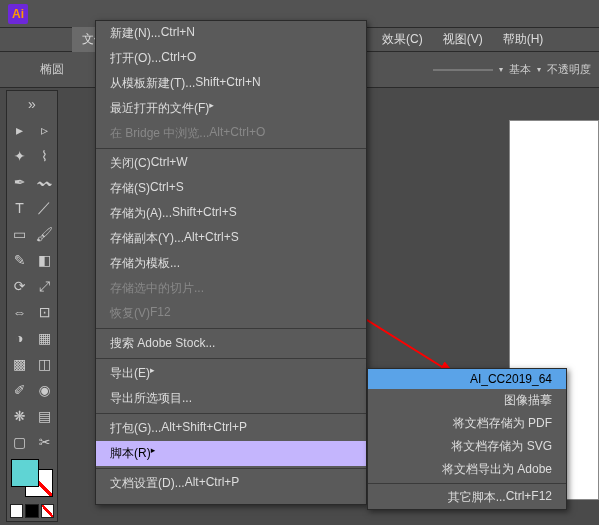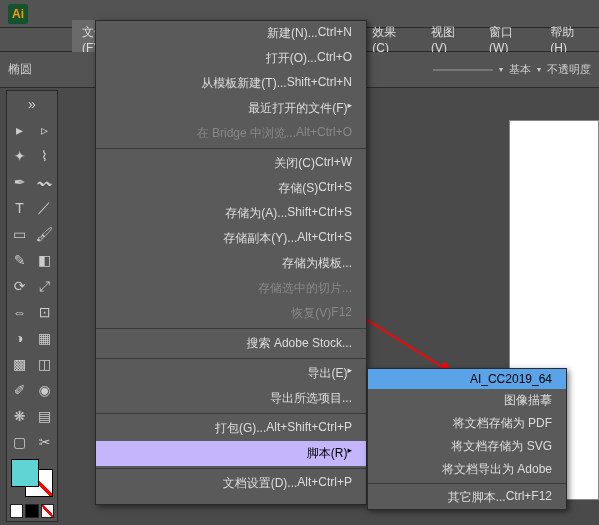--- a/index.html
+++ b/index.html
@@ -1,26 +1,26 @@
 <!DOCTYPE html>
 <html><head>
 <meta charset="utf-8">
 <style>
 * { margin: 0; padding: 0; box-sizing: border-box; font-family: "Microsoft YaHei", Arial, sans-serif; }
 body { width: 599px; height: 525px; background: #4a4a4a; overflow: hidden; position: relative; }
 
 .titlebar { height: 28px; background: #535353; display: flex; align-items: center; padding: 0 8px; border-bottom: 1px solid #2a2a2a; }
-.ai-logo { width: 20px; height: 20px; background: #14532d; display: flex; align-items: center; justify-content: center; color: #ff9a00; font-weight: bold; font-size: 12px; border-radius: 2px; }
+.ai-logo { width: 20px; height: 20px; background: #6d28d9; display: flex; align-items: center; justify-content: center; color: #ff9a00; font-weight: bold; font-size: 12px; border-radius: 2px; }
 
 .menubar { height: 24px; background: #535353; display: flex; align-items: center; padding-left: 72px; color: #ddd; font-size: 12px; border-bottom: 1px solid #2a2a2a; }
 .menubar .menu { padding: 4px 10px; cursor: default; }
 .menubar .menu.active { background: #6a6a6a; }
 
 .toolbar-top { height: 36px; background: #535353; display: flex; align-items: center; padding: 0 8px; border-bottom: 1px solid #2a2a2a; color: #ccc; font-size: 12px; position: relative; }
-.toolbar-top .doc-label { margin-left: 0; }
+.toolbar-top .doc-label { margin-left: 32px; }
 .stroke-opts { position: absolute; right: 8px; display: flex; align-items: center; gap: 6px; }
 .stroke-line { width: 60px; height: 2px; background: #000; border: 1px solid #777; background: #fff; }
 .stroke-label { font-size: 11px; color: #ccc; }
 .dropdown-arrow { font-size: 8px; }
 
 .toolbox { position: absolute; left: 6px; top: 90px; width: 52px; background: #535353; border: 1px solid #2a2a2a; }
 .tool-row { display: flex; }
 .tool { width: 26px; height: 26px; display: flex; align-items: center; justify-content: center; color: #ccc; font-size: 14px; border: none; }
 .tool.wide { width: 52px; }
 .color-swatches { padding: 4px; }
@@ -28,21 +28,21 @@
 .swatch-bg { width: 28px; height: 28px; background: #fff; border: 1px solid #000; position: relative; margin-top: -18px; margin-left: 14px; }
 .swatch-bg::after { content: ""; position: absolute; left: 0; top: 0; right: 0; bottom: 0; background: linear-gradient(to top right, transparent 45%, red 45%, red 55%, transparent 55%); }
 .mini-swatches { display: flex; gap: 2px; padding: 3px; }
 .mini-sw { width: 14px; height: 14px; border: 1px solid #222; }
 .mini-sw.white { background: #fff; }
 .mini-sw.black { background: #000; }
 .mini-sw.none { background: #fff; position: relative; }
 .mini-sw.none::after { content: ""; position: absolute; inset: 0; background: linear-gradient(to top right, transparent 42%, red 42%, red 58%, transparent 58%); }
 
 .dropdown-menu { position: absolute; left: 95px; top: 20px; width: 272px; background: #5a5a5a; border: 1px solid #2a2a2a; box-shadow: 2px 2px 6px rgba(0,0,0,0.5); color: #ddd; font-size: 12px; z-index: 10; }
-.dropdown-menu .item { display: flex; justify-content: flex-end; padding: 4px 14px; cursor: default; }
+.dropdown-menu .item { display: flex; justify-content: flex-start; padding: 4px 14px; cursor: default; }
 .dropdown-menu .item.disabled { color: #888; }
 .dropdown-menu .item.highlight { background: #c4b5fd; color: #000; }
 .dropdown-menu .sep { height: 1px; background: #3a3a3a; margin: 2px 0; }
 .dropdown-menu .arrow { font-size: 9px; }
 
 .submenu { position: absolute; left: 367px; top: 368px; width: 200px; background: #5a5a5a; border: 1px solid #2a2a2a; box-shadow: 2px 2px 6px rgba(0,0,0,0.5); color: #ddd; font-size: 12px; z-index: 11; }
 .submenu .item { display: flex; justify-content: flex-end; padding: 3px 14px; cursor: default; }
 .submenu .item.highlight { background: #5aa3e8; color: #000; }
 .submenu .sep { height: 1px; background: #3a3a3a; margin: 2px 0; }
 
@@ -62,21 +62,20 @@
 </div>
 
 <div class="menubar">
   <div class="menu active">文件(F)</div>
   <div class="menu">编辑(E)</div>
   <div class="menu">对象(O)</div>
   <div class="menu">文字(T)</div>
   <div class="menu">选择(S)</div>
   <div class="menu">效果(C)</div>
   <div class="menu">视图(V)</div>
-  <div class="menu">窗口(W)</div>
   <div class="menu">帮助(H)</div>
 </div>
 
 <div class="toolbar-top">
   <span class="doc-label">椭圆</span>
   <div class="stroke-opts">
     <div class="stroke-line"></div>
     <span class="dropdown-arrow">▾</span>
     <span class="stroke-label">基本</span>
     <span class="dropdown-arrow">▾</span>

